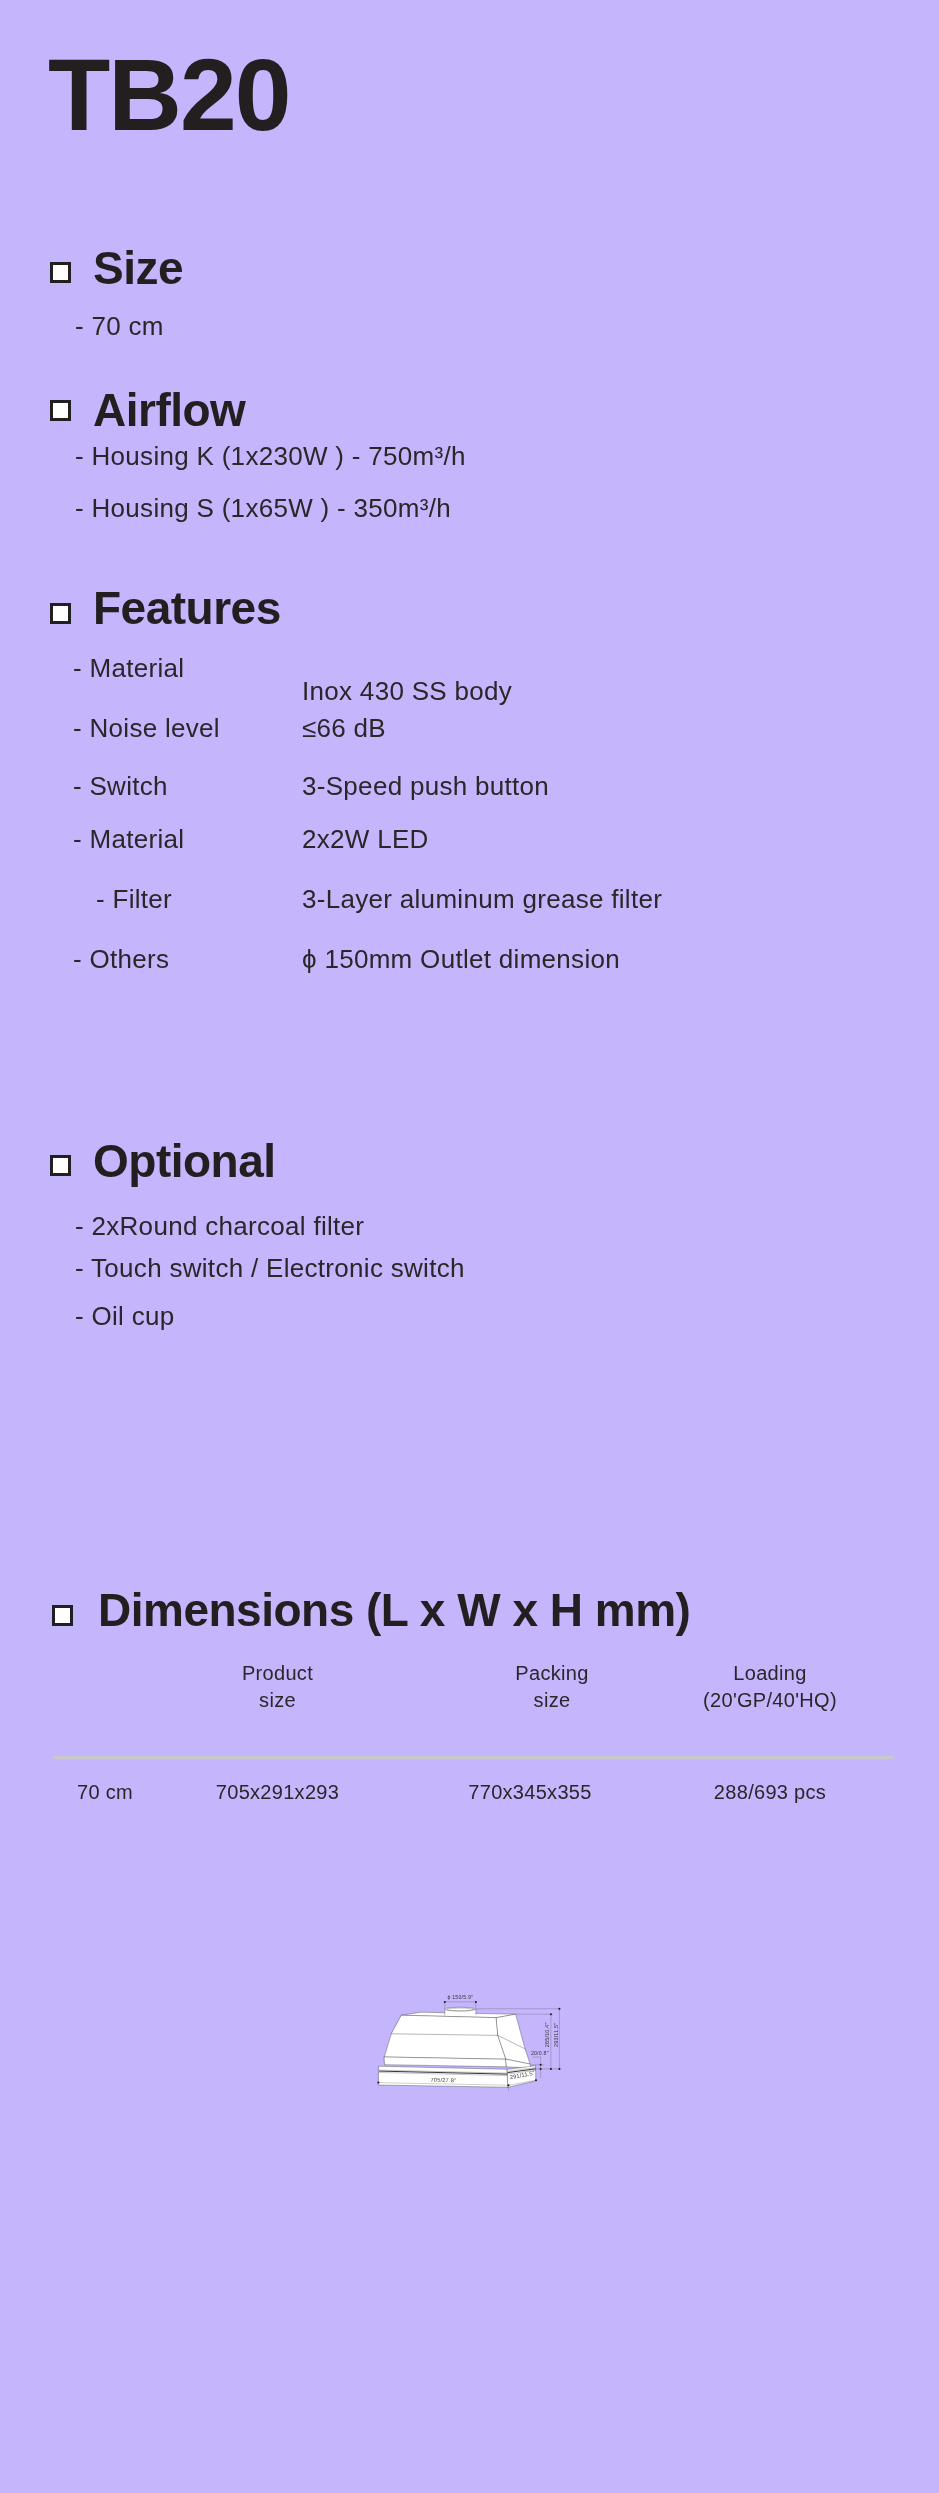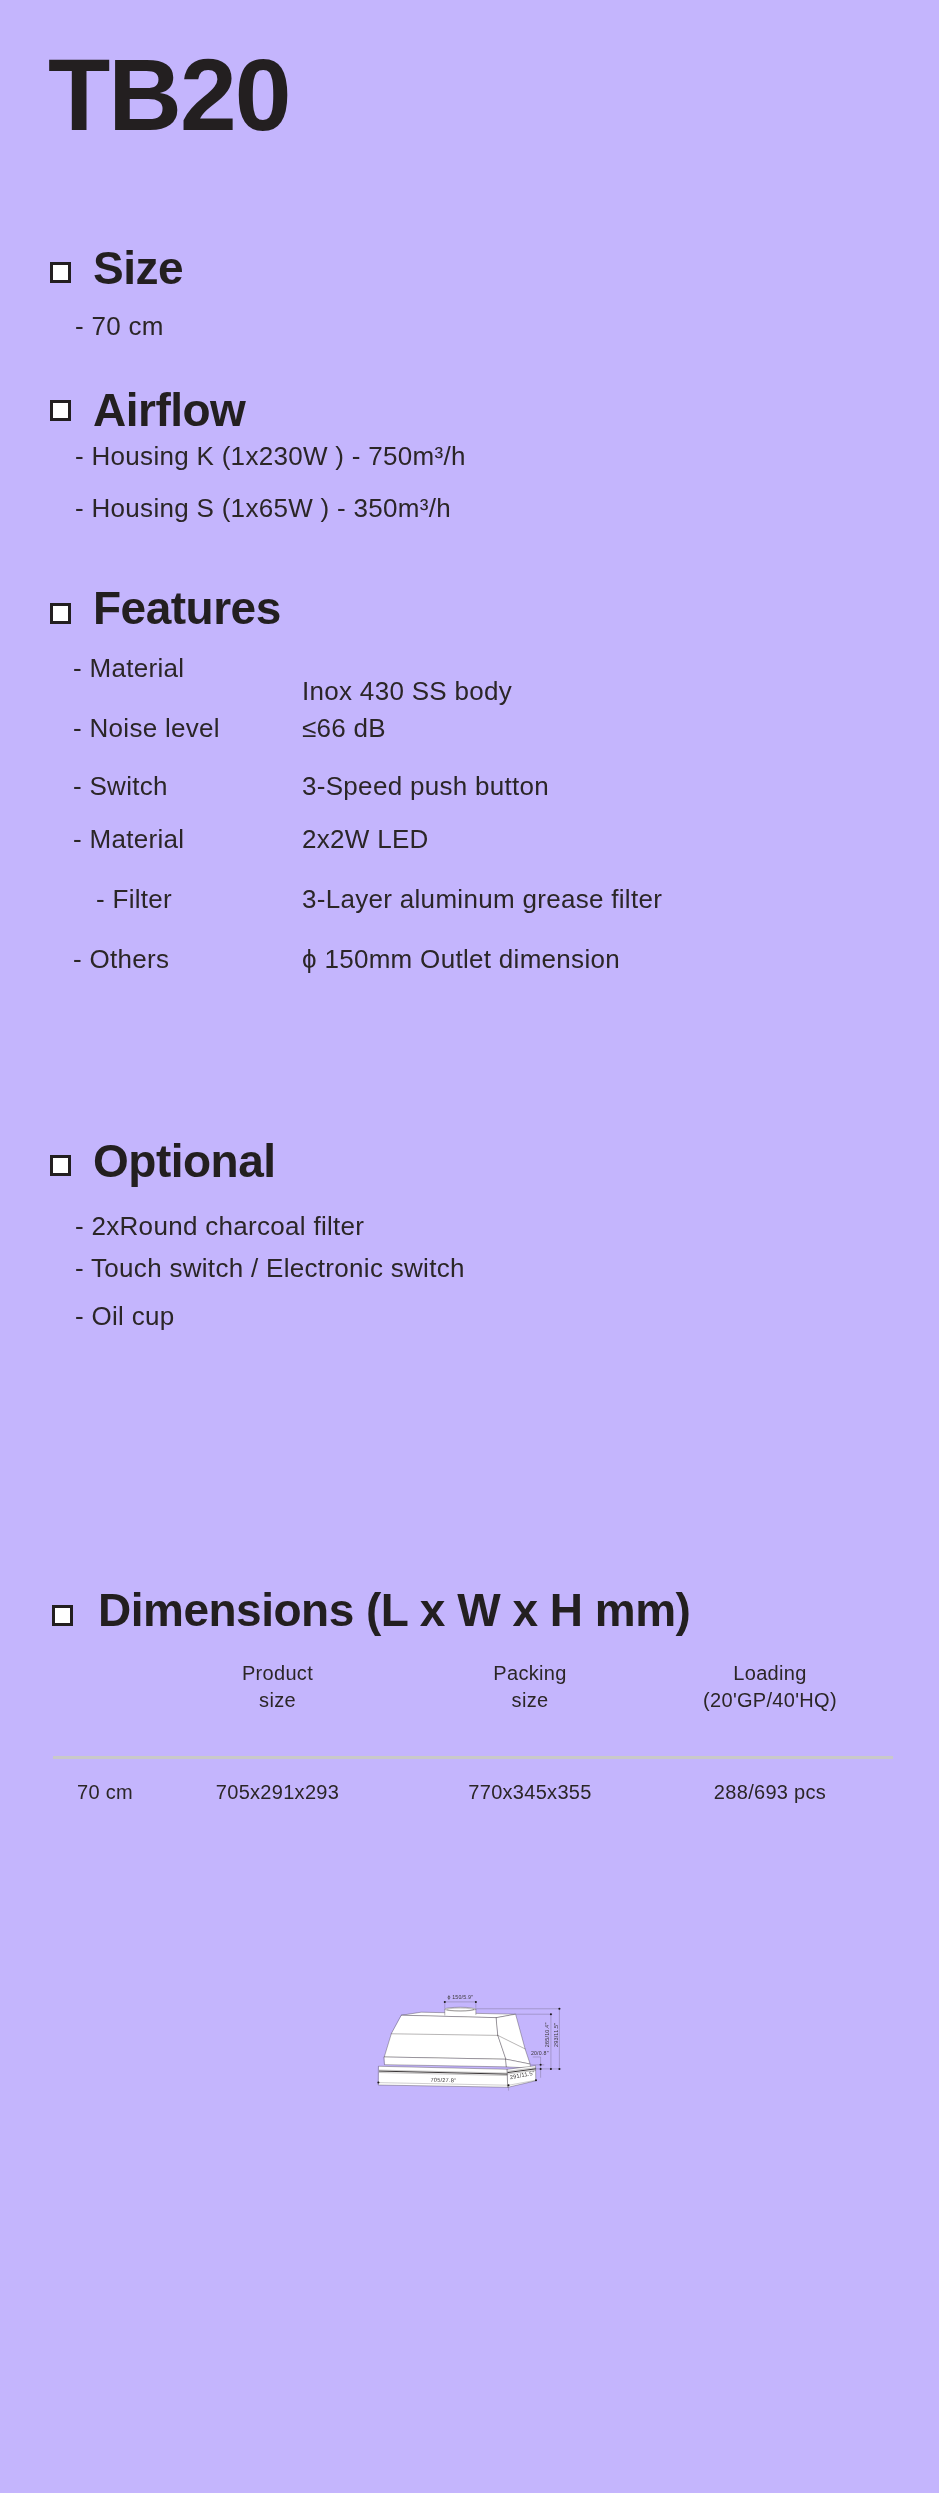--- a/index.html
+++ b/index.html
@@ -70,21 +70,21 @@
   <div class="abs body-line" style="left:75px;top:1255px;">- Touch switch / Electronic switch</div>
   <div class="abs body-line" style="left:75px;top:1303px;">- Oil cup</div>
 
   <div class="abs bullet" style="left:52px;top:1605px;"></div>
   <div class="abs sec-head" style="left:98px;top:1587px;">Dimensions (L x W x H mm)</div>
 
   <div class="tbl-cell" style="left:160px;top:1660px;width:235px;">
     <div>Product</div>
     <div>size</div>
   </div>
-  <div class="tbl-cell" style="left:410px;top:1660px;width:240px;text-align:center;">
+  <div class="tbl-cell" style="left:432px;top:1660px;width:240px;text-align:center;">
     <div>Packing</div>
     <div>size</div>
   </div>
   <div class="tbl-cell" style="left:635px;top:1660px;width:270px;">
     <div>Loading</div>
     <div>(20'GP/40'HQ)</div>
   </div>
 
   <div class="rule" style="left:53px;top:1756px;width:840px;"></div>
 

